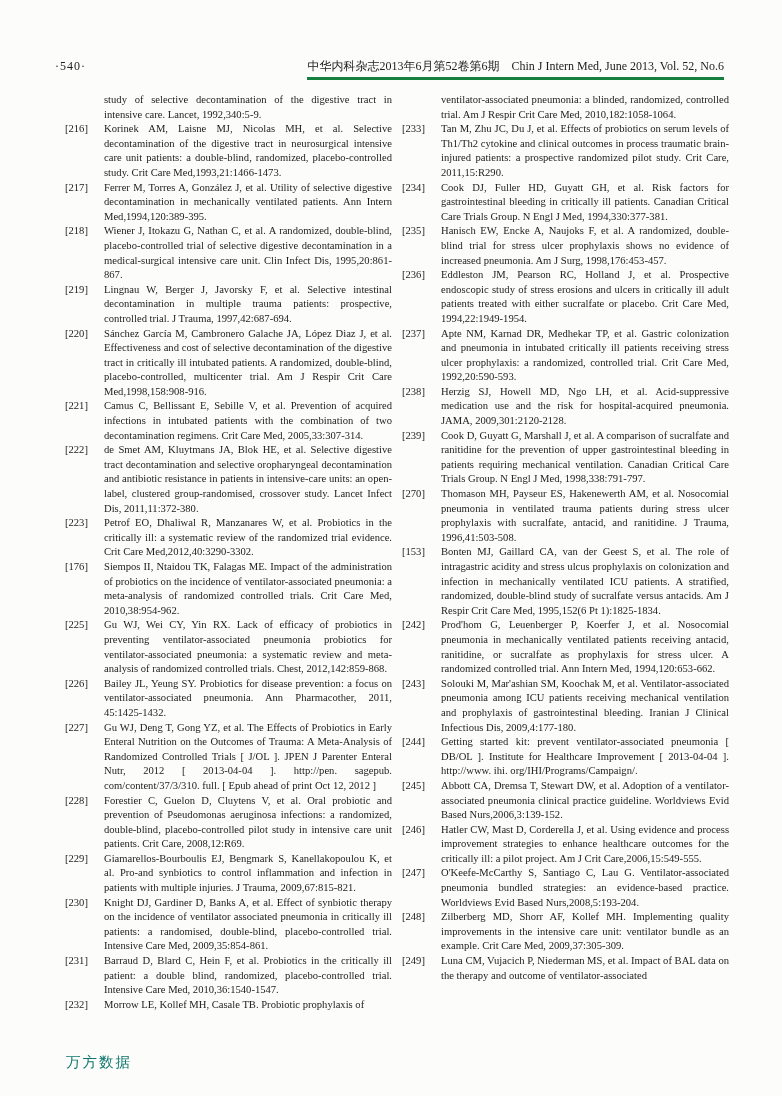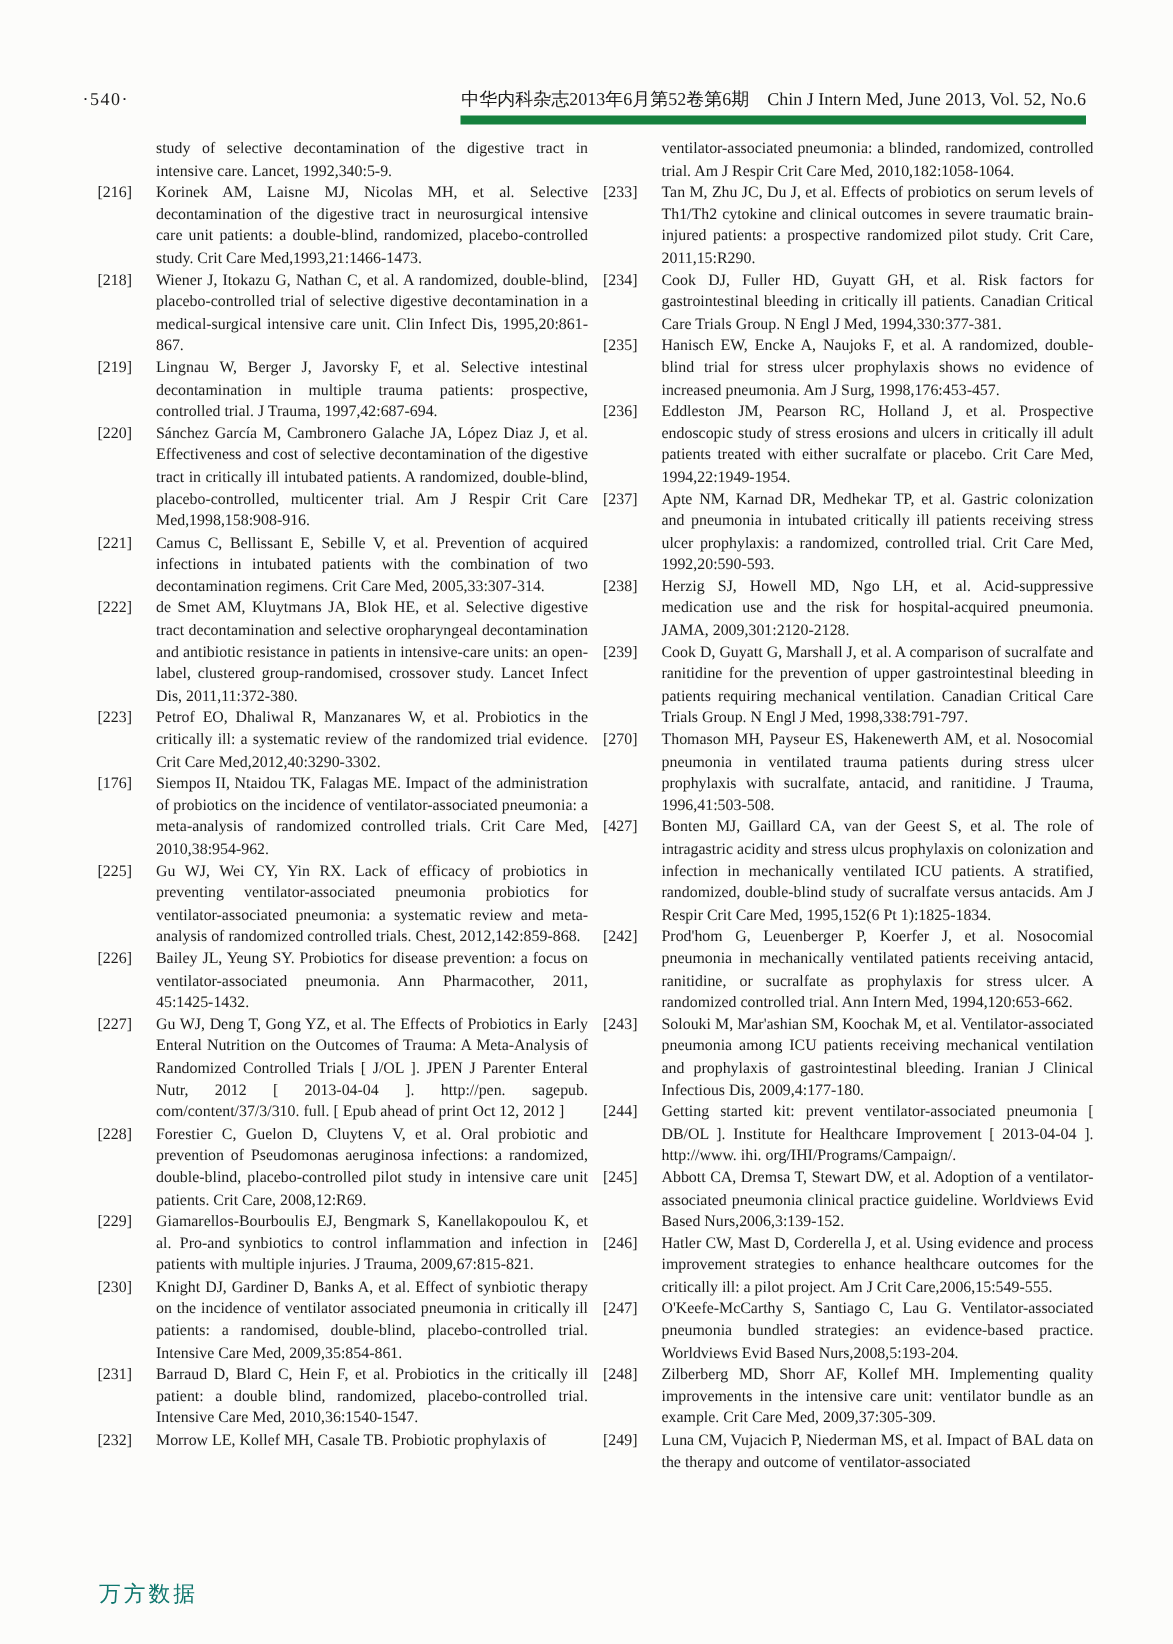--- a/index.html
+++ b/index.html
@@ -17,21 +17,21 @@
     top: 58px;
     left: 55px;
     right: 58px;
     display: flex;
     justify-content: space-between;
     align-items: baseline;
     font-size: 12px;
   }
   .pagenum { letter-spacing: 1px; }
   .jheader {
-    border-bottom: 6px solid #15803d;
+    border-bottom: 3px solid #15803d;
     padding-bottom: 2px;
     white-space: nowrap;
   }
   .columns {
     position: absolute;
     top: 93px;
     left: 65px;
     display: flex;
     gap: 10px;
   }
@@ -65,47 +65,48 @@
 
 <div class="page">
   <div class="header">
     <span class="pagenum">·540·</span>
     <span class="jheader">中华内科杂志2013年6月第52卷第6期　Chin J Intern Med, June 2013, Vol. 52, No.6</span>
   </div>
   <div class="columns">
     <div class="col" id="col-left">
         <div class="ref"><span class="num"></span><span class="txt">study of selective decontamination of the digestive tract in intensive care. Lancet, 1992,340:5-9.</span></div>
         <div class="ref"><span class="num">[216]</span><span class="txt">Korinek AM, Laisne MJ, Nicolas MH, et al. Selective decontamination of the digestive tract in neurosurgical intensive care unit patients: a double-blind, randomized, placebo-controlled study. Crit Care Med,1993,21:1466-1473.</span></div>
+        <div class="ref"><span class="num">[217]</span><span class="txt">Ferrer M, Torres A, González J, et al. Utility of selective digestive decontamination in mechanically ventilated patients. Ann Intern Med,1994,120:389-395.</span></div>
         <div class="ref"><span class="num">[218]</span><span class="txt">Wiener J, Itokazu G, Nathan C, et al. A randomized, double-blind, placebo-controlled trial of selective digestive decontamination in a medical-surgical intensive care unit. Clin Infect Dis, 1995,20:861-867.</span></div>
         <div class="ref"><span class="num">[219]</span><span class="txt">Lingnau W, Berger J, Javorsky F, et al. Selective intestinal decontamination in multiple trauma patients: prospective, controlled trial. J Trauma, 1997,42:687-694.</span></div>
         <div class="ref"><span class="num">[220]</span><span class="txt">Sánchez García M, Cambronero Galache JA, López Diaz J, et al. Effectiveness and cost of selective decontamination of the digestive tract in critically ill intubated patients. A randomized, double-blind, placebo-controlled, multicenter trial. Am J Respir Crit Care Med,1998,158:908-916.</span></div>
         <div class="ref"><span class="num">[221]</span><span class="txt">Camus C, Bellissant E, Sebille V, et al. Prevention of acquired infections in intubated patients with the combination of two decontamination regimens. Crit Care Med, 2005,33:307-314.</span></div>
         <div class="ref"><span class="num">[222]</span><span class="txt">de Smet AM, Kluytmans JA, Blok HE, et al. Selective digestive tract decontamination and selective oropharyngeal decontamination and antibiotic resistance in patients in intensive-care units: an open-label, clustered group-randomised, crossover study. Lancet Infect Dis, 2011,11:372-380.</span></div>
         <div class="ref"><span class="num">[223]</span><span class="txt">Petrof EO, Dhaliwal R, Manzanares W, et al. Probiotics in the critically ill: a systematic review of the randomized trial evidence. Crit Care Med,2012,40:3290-3302.</span></div>
         <div class="ref"><span class="num">[176]</span><span class="txt">Siempos II, Ntaidou TK, Falagas ME. Impact of the administration of probiotics on the incidence of ventilator-associated pneumonia: a meta-analysis of randomized controlled trials. Crit Care Med, 2010,38:954-962.</span></div>
         <div class="ref"><span class="num">[225]</span><span class="txt">Gu WJ, Wei CY, Yin RX. Lack of efficacy of probiotics in preventing ventilator-associated pneumonia probiotics for ventilator-associated pneumonia: a systematic review and meta-analysis of randomized controlled trials. Chest, 2012,142:859-868.</span></div>
         <div class="ref"><span class="num">[226]</span><span class="txt">Bailey JL, Yeung SY. Probiotics for disease prevention: a focus on ventilator-associated pneumonia. Ann Pharmacother, 2011, 45:1425-1432.</span></div>
         <div class="ref"><span class="num">[227]</span><span class="txt">Gu WJ, Deng T, Gong YZ, et al. The Effects of Probiotics in Early Enteral Nutrition on the Outcomes of Trauma: A Meta-Analysis of Randomized Controlled Trials [ J/OL ]. JPEN J Parenter Enteral Nutr, 2012 [ 2013-04-04 ]. http://pen. sagepub. com/content/37/3/310. full. [ Epub ahead of print Oct 12, 2012 ]</span></div>
         <div class="ref"><span class="num">[228]</span><span class="txt">Forestier C, Guelon D, Cluytens V, et al. Oral probiotic and prevention of Pseudomonas aeruginosa infections: a randomized, double-blind, placebo-controlled pilot study in intensive care unit patients. Crit Care, 2008,12:R69.</span></div>
         <div class="ref"><span class="num">[229]</span><span class="txt">Giamarellos-Bourboulis EJ, Bengmark S, Kanellakopoulou K, et al. Pro-and synbiotics to control inflammation and infection in patients with multiple injuries. J Trauma, 2009,67:815-821.</span></div>
         <div class="ref"><span class="num">[230]</span><span class="txt">Knight DJ, Gardiner D, Banks A, et al. Effect of synbiotic therapy on the incidence of ventilator associated pneumonia in critically ill patients: a randomised, double-blind, placebo-controlled trial. Intensive Care Med, 2009,35:854-861.</span></div>
         <div class="ref"><span class="num">[231]</span><span class="txt">Barraud D, Blard C, Hein F, et al. Probiotics in the critically ill patient: a double blind, randomized, placebo-controlled trial. Intensive Care Med, 2010,36:1540-1547.</span></div>
         <div class="ref"><span class="num">[232]</span><span class="txt">Morrow LE, Kollef MH, Casale TB. Probiotic prophylaxis of</span></div>
       </div>
     <div class="col" id="col-right">
         <div class="ref"><span class="num"></span><span class="txt">ventilator-associated pneumonia: a blinded, randomized, controlled trial. Am J Respir Crit Care Med, 2010,182:1058-1064.</span></div>
-        <div class="ref"><span class="num">[233]</span><span class="txt">Tan M, Zhu JC, Du J, et al. Effects of probiotics on serum levels of Th1/Th2 cytokine and clinical outcomes in severe traumatic brain-injured patients: a prospective randomized pilot study. Crit Care, 2011,15:R290.</span></div>
+        <div class="ref"><span class="num">[233]</span><span class="txt">Tan M, Zhu JC, Du J, et al. Effects of probiotics on serum levels of Th1/Th2 cytokine and clinical outcomes in process traumatic brain-injured patients: a prospective randomized pilot study. Crit Care, 2011,15:R290.</span></div>
         <div class="ref"><span class="num">[234]</span><span class="txt">Cook DJ, Fuller HD, Guyatt GH, et al. Risk factors for gastrointestinal bleeding in critically ill patients. Canadian Critical Care Trials Group. N Engl J Med, 1994,330:377-381.</span></div>
         <div class="ref"><span class="num">[235]</span><span class="txt">Hanisch EW, Encke A, Naujoks F, et al. A randomized, double-blind trial for stress ulcer prophylaxis shows no evidence of increased pneumonia. Am J Surg, 1998,176:453-457.</span></div>
         <div class="ref"><span class="num">[236]</span><span class="txt">Eddleston JM, Pearson RC, Holland J, et al. Prospective endoscopic study of stress erosions and ulcers in critically ill adult patients treated with either sucralfate or placebo. Crit Care Med, 1994,22:1949-1954.</span></div>
         <div class="ref"><span class="num">[237]</span><span class="txt">Apte NM, Karnad DR, Medhekar TP, et al. Gastric colonization and pneumonia in intubated critically ill patients receiving stress ulcer prophylaxis: a randomized, controlled trial. Crit Care Med, 1992,20:590-593.</span></div>
         <div class="ref"><span class="num">[238]</span><span class="txt">Herzig SJ, Howell MD, Ngo LH, et al. Acid-suppressive medication use and the risk for hospital-acquired pneumonia. JAMA, 2009,301:2120-2128.</span></div>
         <div class="ref"><span class="num">[239]</span><span class="txt">Cook D, Guyatt G, Marshall J, et al. A comparison of sucralfate and ranitidine for the prevention of upper gastrointestinal bleeding in patients requiring mechanical ventilation. Canadian Critical Care Trials Group. N Engl J Med, 1998,338:791-797.</span></div>
         <div class="ref"><span class="num">[270]</span><span class="txt">Thomason MH, Payseur ES, Hakenewerth AM, et al. Nosocomial pneumonia in ventilated trauma patients during stress ulcer prophylaxis with sucralfate, antacid, and ranitidine. J Trauma, 1996,41:503-508.</span></div>
-        <div class="ref"><span class="num">[427]</span><span class="txt">Bonten MJ, Gaillard CA, van der Geest S, et al. The role of intragastric acidity and stress ulcus prophylaxis on colonization and infection in mechanically ventilated ICU patients. A stratified, randomized, double-blind study of sucralfate versus antacids. Am J Respir Crit Care Med, 1995,152(6 Pt 1):1825-1834.</span></div>
+        <div class="ref"><span class="num">[153]</span><span class="txt">Bonten MJ, Gaillard CA, van der Geest S, et al. The role of intragastric acidity and stress ulcus prophylaxis on colonization and infection in mechanically ventilated ICU patients. A stratified, randomized, double-blind study of sucralfate versus antacids. Am J Respir Crit Care Med, 1995,152(6 Pt 1):1825-1834.</span></div>
         <div class="ref"><span class="num">[242]</span><span class="txt">Prod'hom G, Leuenberger P, Koerfer J, et al. Nosocomial pneumonia in mechanically ventilated patients receiving antacid, ranitidine, or sucralfate as prophylaxis for stress ulcer. A randomized controlled trial. Ann Intern Med, 1994,120:653-662.</span></div>
         <div class="ref"><span class="num">[243]</span><span class="txt">Solouki M, Mar'ashian SM, Koochak M, et al. Ventilator-associated pneumonia among ICU patients receiving mechanical ventilation and prophylaxis of gastrointestinal bleeding. Iranian J Clinical Infectious Dis, 2009,4:177-180.</span></div>
         <div class="ref"><span class="num">[244]</span><span class="txt">Getting started kit: prevent ventilator-associated pneumonia [ DB/OL ]. Institute for Healthcare Improvement [ 2013-04-04 ]. http://www. ihi. org/IHI/Programs/Campaign/.</span></div>
         <div class="ref"><span class="num">[245]</span><span class="txt">Abbott CA, Dremsa T, Stewart DW, et al. Adoption of a ventilator-associated pneumonia clinical practice guideline. Worldviews Evid Based Nurs,2006,3:139-152.</span></div>
         <div class="ref"><span class="num">[246]</span><span class="txt">Hatler CW, Mast D, Corderella J, et al. Using evidence and process improvement strategies to enhance healthcare outcomes for the critically ill: a pilot project. Am J Crit Care,2006,15:549-555.</span></div>
         <div class="ref"><span class="num">[247]</span><span class="txt">O'Keefe-McCarthy S, Santiago C, Lau G. Ventilator-associated pneumonia bundled strategies: an evidence-based practice. Worldviews Evid Based Nurs,2008,5:193-204.</span></div>
         <div class="ref"><span class="num">[248]</span><span class="txt">Zilberberg MD, Shorr AF, Kollef MH. Implementing quality improvements in the intensive care unit: ventilator bundle as an example. Crit Care Med, 2009,37:305-309.</span></div>
         <div class="ref"><span class="num">[249]</span><span class="txt">Luna CM, Vujacich P, Niederman MS, et al. Impact of BAL data on the therapy and outcome of ventilator-associated</span></div>
       </div>
   </div>

